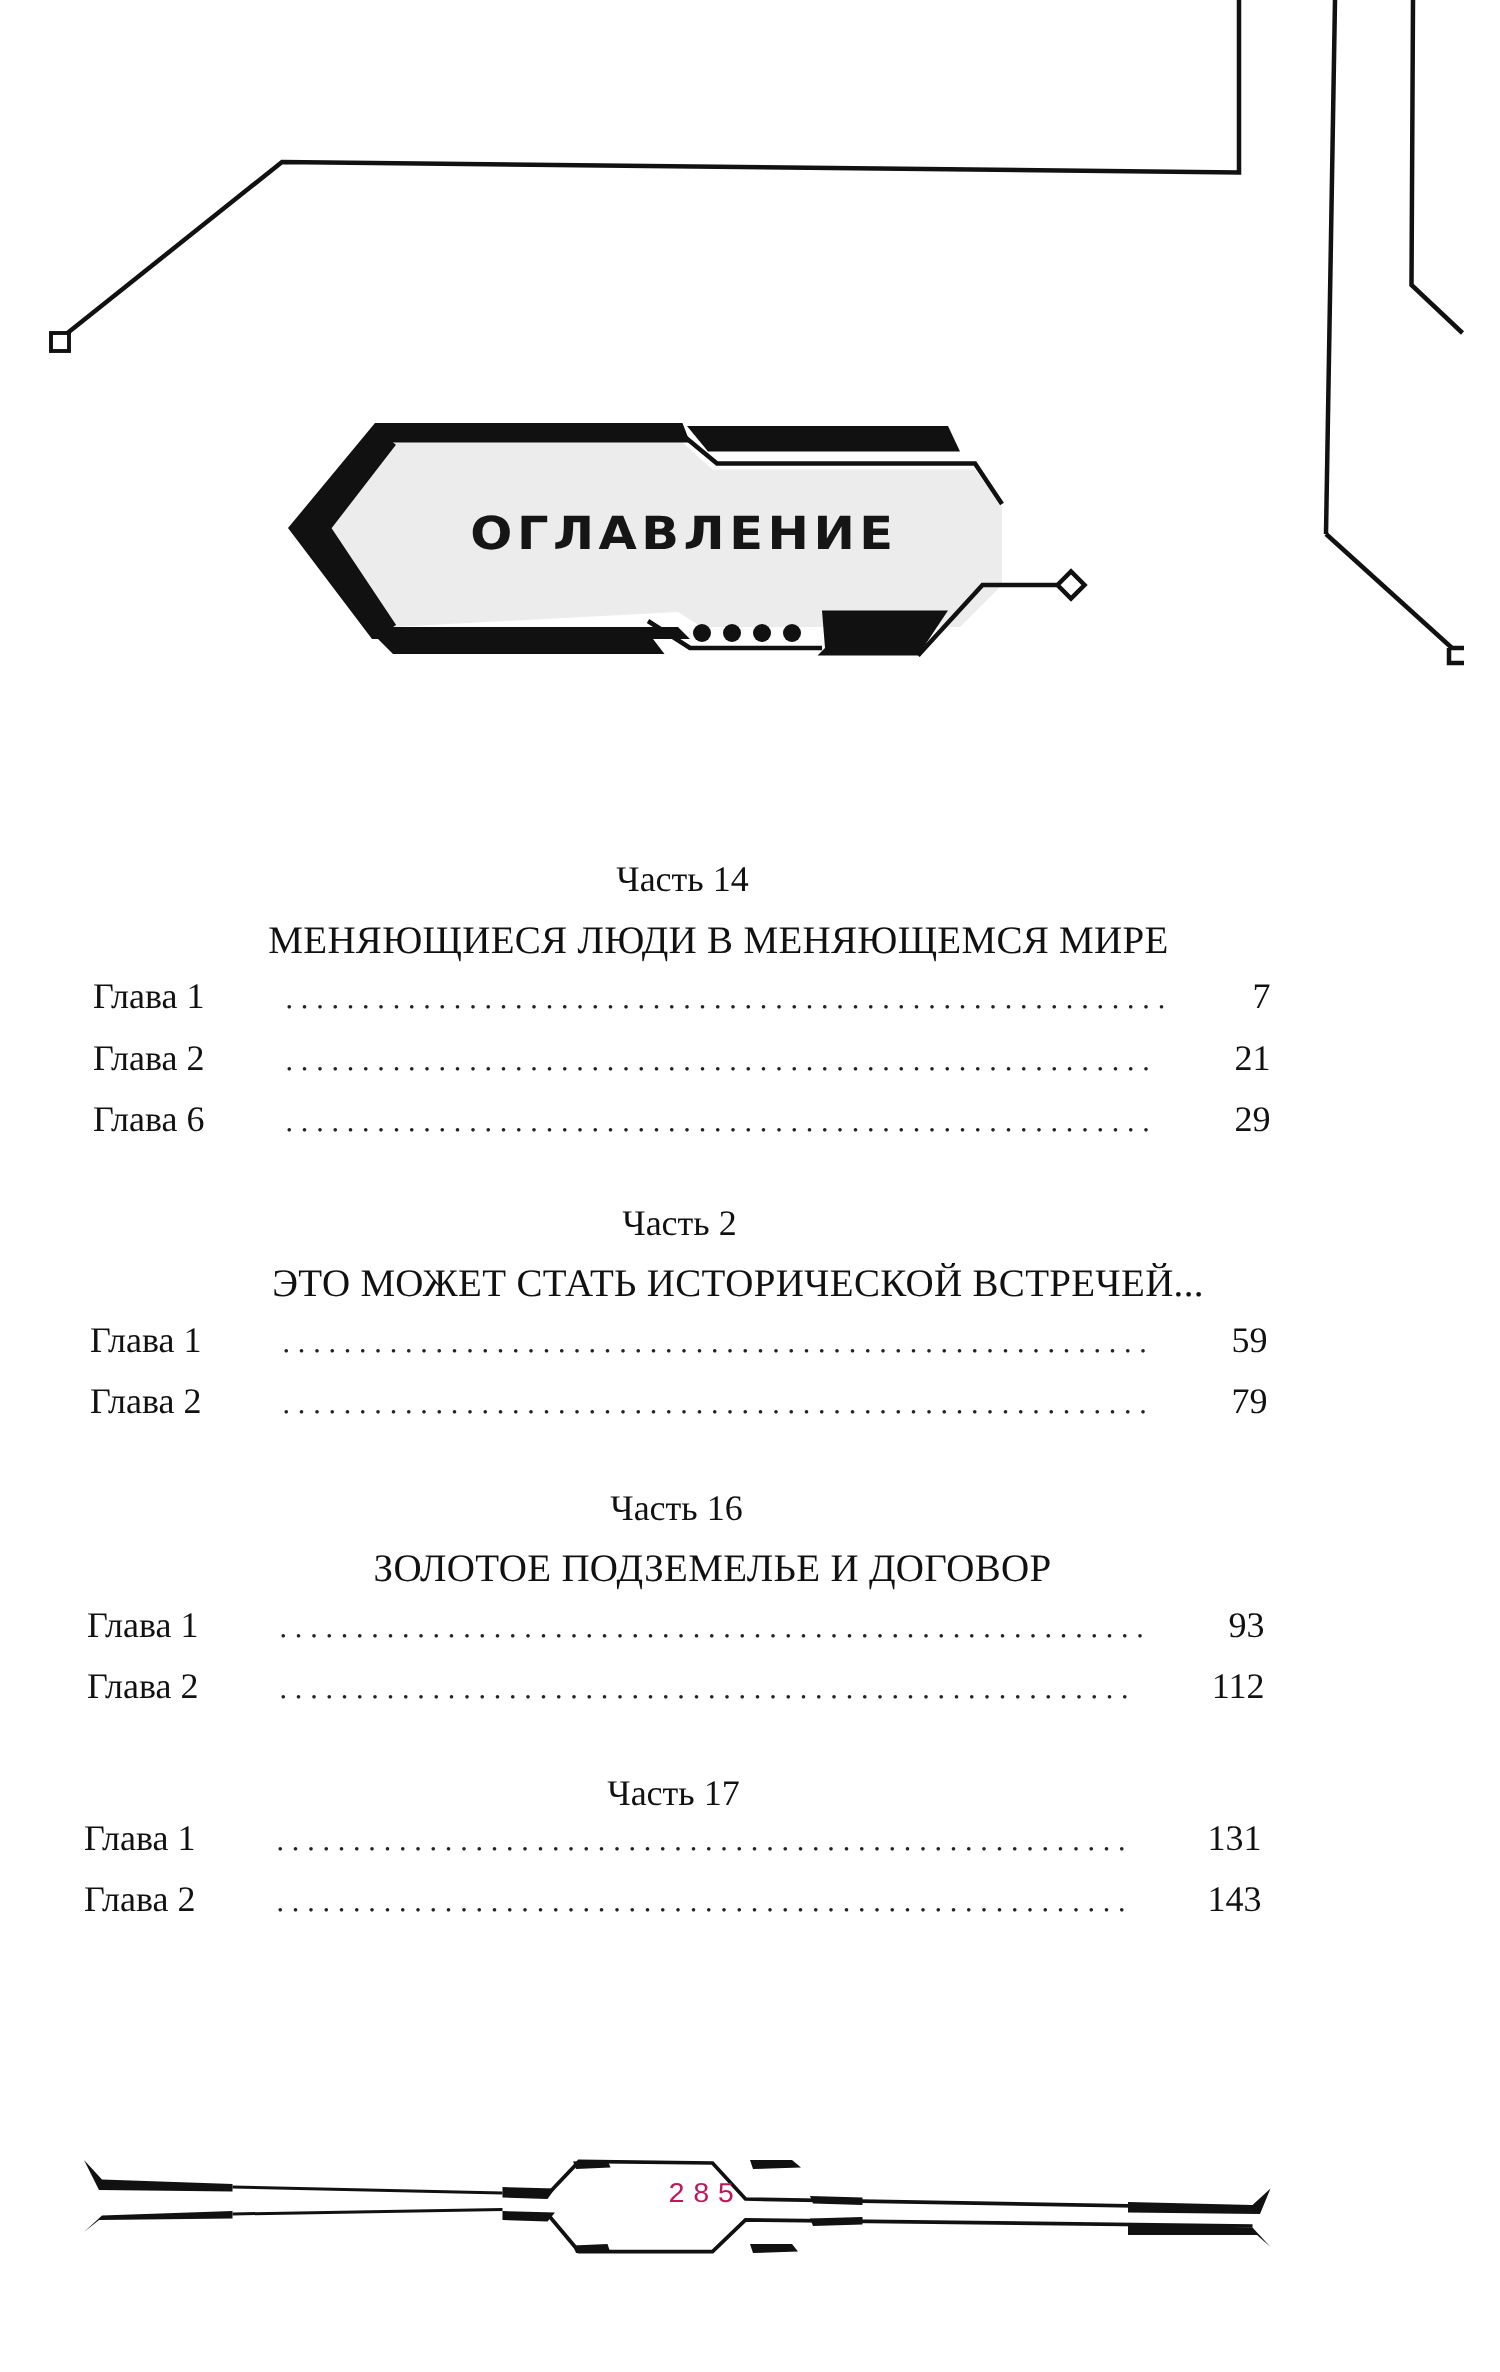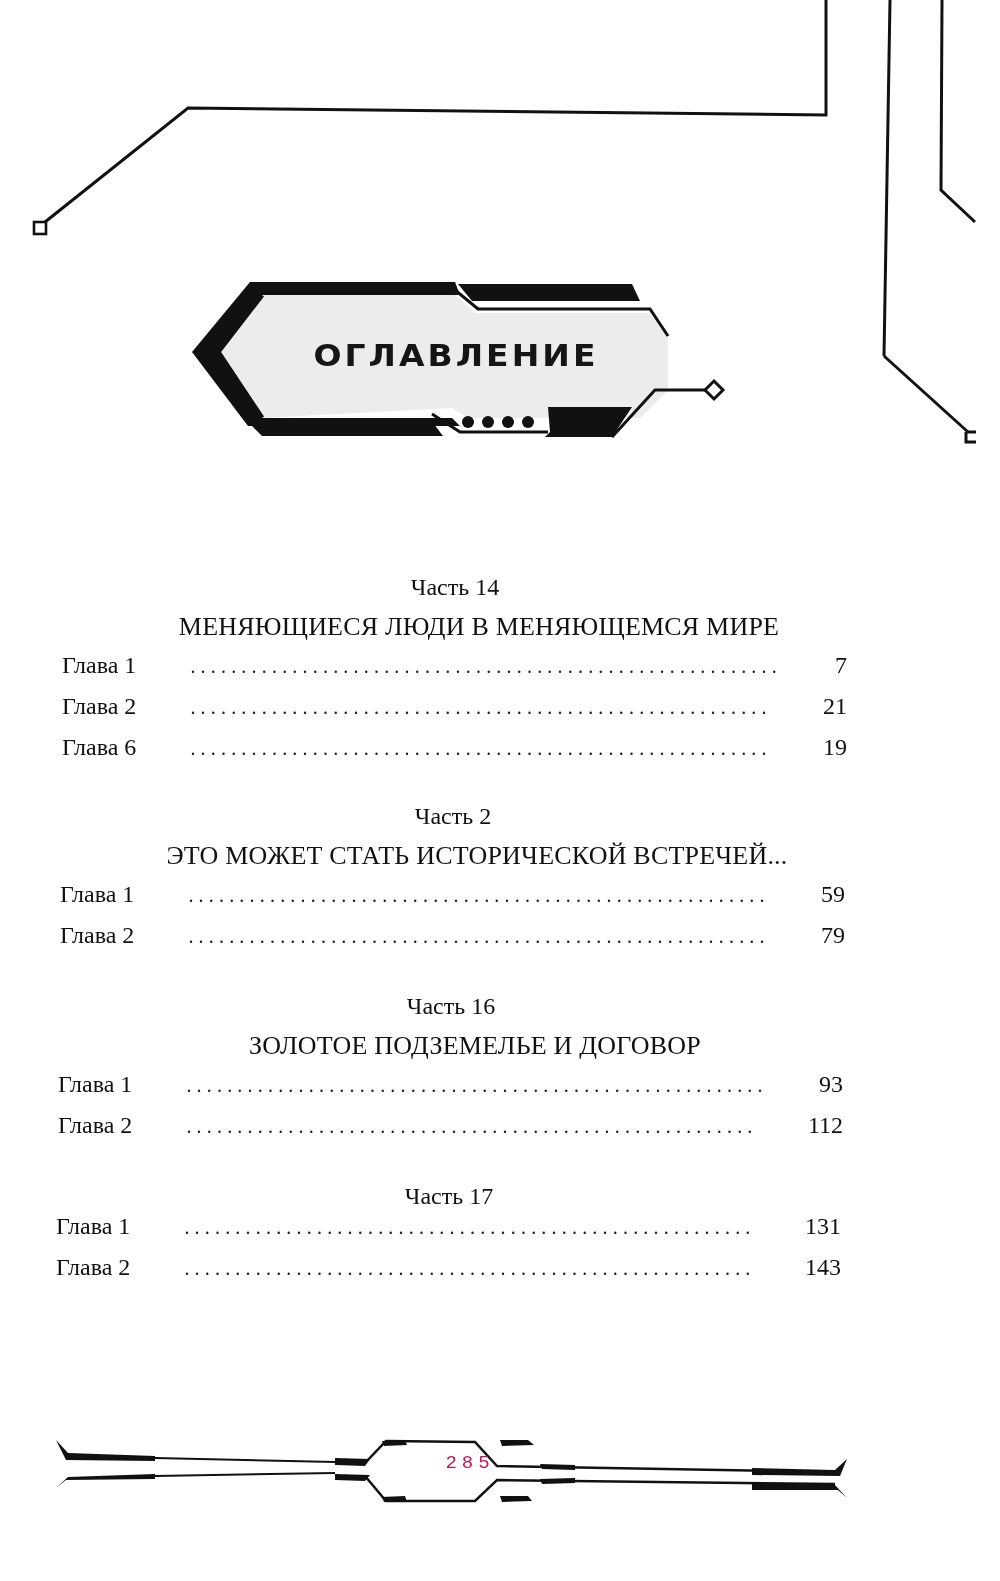--- a/index.html
+++ b/index.html
@@ -181,27 +181,27 @@
       <span class="chapter-page">7</span>
     </div>
     <div class="chapter" style="margin-left:62px;width:785px;">
       <span class="chapter-label">Глава 2</span>
       <span class="chapter-dots">......................................................................................................</span>
       <span class="chapter-page">21</span>
     </div>
     <div class="chapter" style="margin-left:62px;width:785px;">
       <span class="chapter-label">Глава 6</span>
       <span class="chapter-dots">......................................................................................................</span>
-      <span class="chapter-page">19</span>
+      <span class="chapter-page">29</span>
     </div>
   </div>
 
   <div class="part" style="margin-top:28px;">
     <div class="part-number" style="width:906px;">Часть 2</div>
-    <div class="part-title" style="width:906px;">ЭТО МОЖЕТ СТАТЬ ИСТОРИЧЕСКОЙ ВСТРЕЧЕЙ...</div>
+    <div class="part-title" style="width:906px;margin-left:15px;">ЭТО МОЖЕТ СТАТЬ ИСТОРИЧЕСКОЙ ВСТРЕЧЕЙ...</div>
     <div class="chapter" style="margin-left:60px;width:785px;">
       <span class="chapter-label">Глава 1</span>
       <span class="chapter-dots">......................................................................................................</span>
       <span class="chapter-page">59</span>
     </div>
     <div class="chapter" style="margin-left:60px;width:785px;">
       <span class="chapter-label">Глава 2</span>
       <span class="chapter-dots">......................................................................................................</span>
       <span class="chapter-page">79</span>
     </div>

